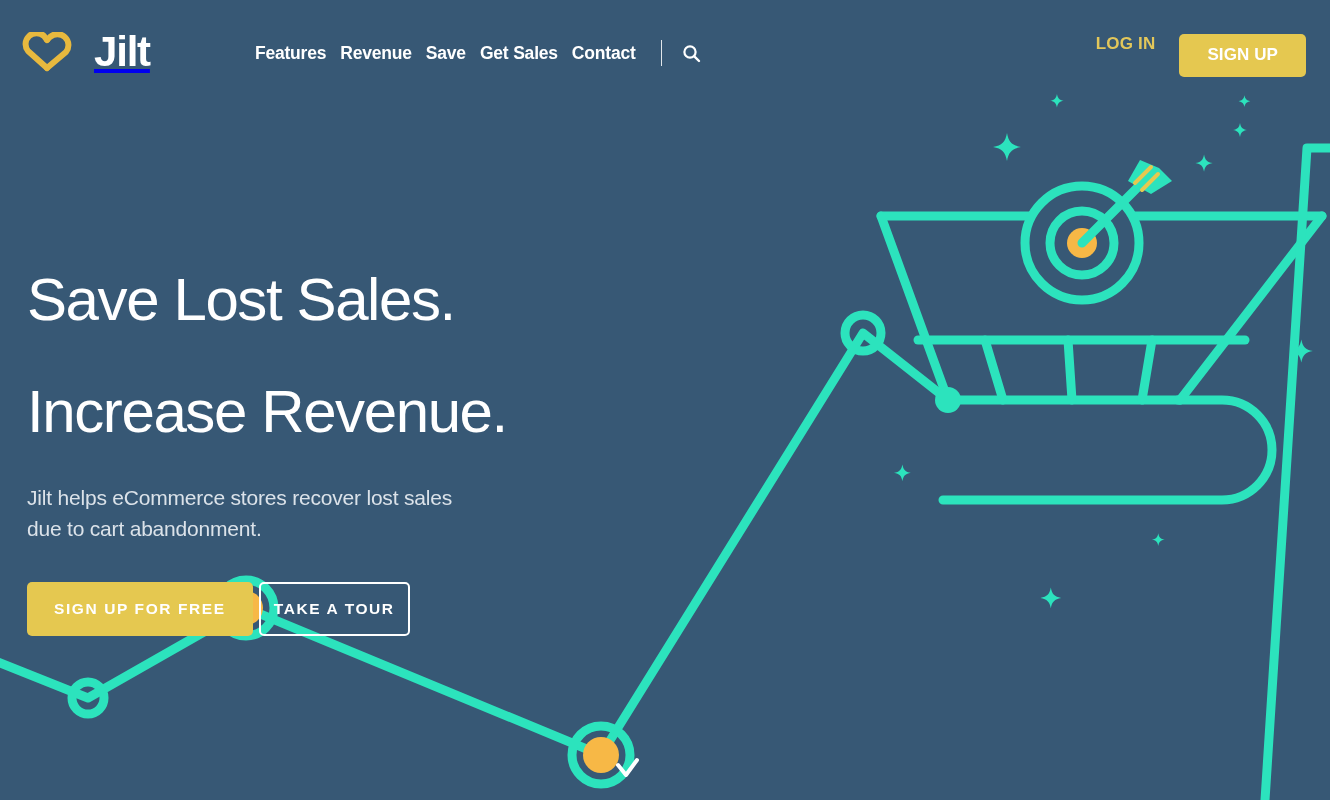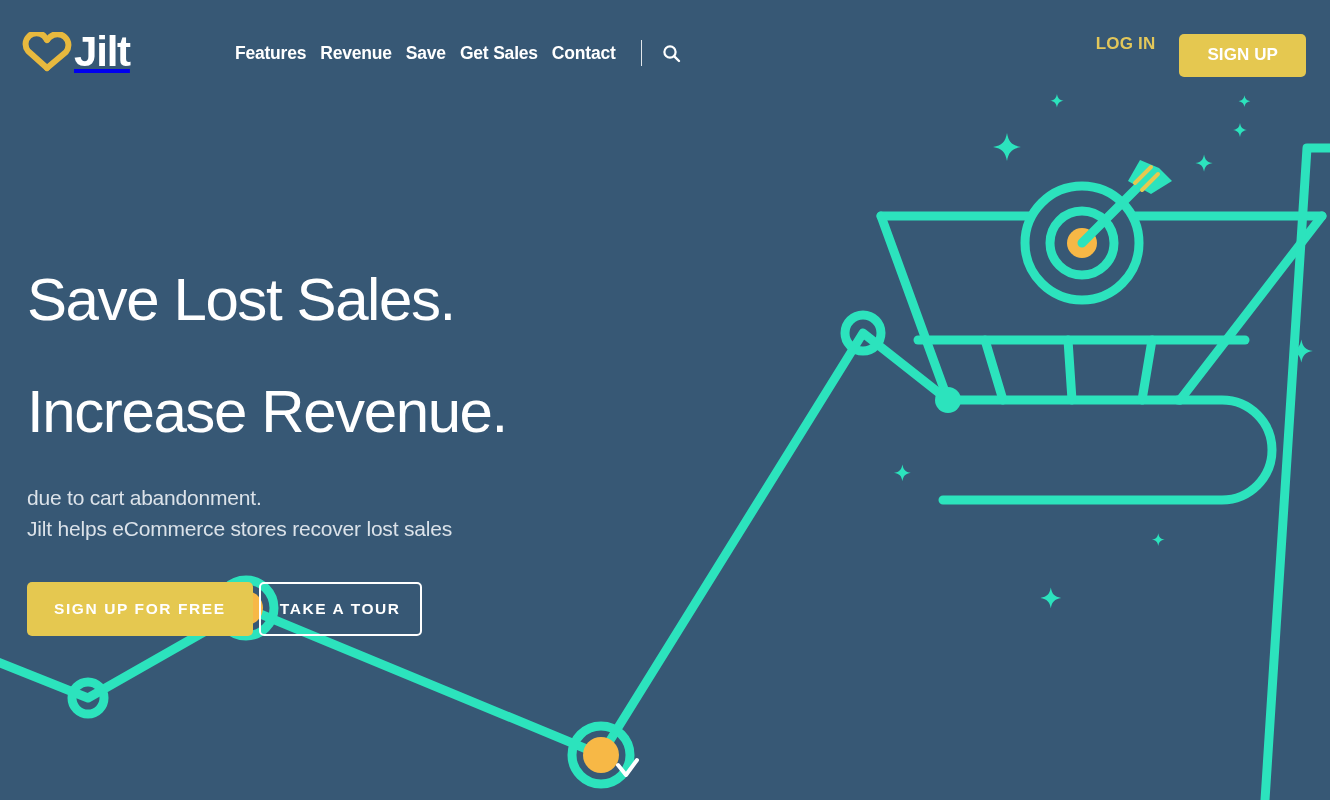--- a/index.html
+++ b/index.html
@@ -35,21 +35,21 @@
     height: 108px;
     z-index: 10;
     display: flex;
     align-items: center;
     padding: 0 24px 0 20px;
   }
 
   #brand-logo {
     display: flex;
     align-items: center;
-    gap: 0;
+    gap: 20px;
     margin-top: -4px;
   }
   #brand-logo .logo-mark { display: block; }
   #brand-logo .logo-word {
     color: #ffffff;
     font-size: 42px;
     font-weight: bold;
     letter-spacing: -1.2px;
     line-height: 1;
   }
@@ -155,21 +155,21 @@
     font-family: "Liberation Sans", sans-serif;
   }
   #hero-cta .cta-secondary {
     background: transparent;
     color: #ffffff;
     border: 2px solid #ffffff;
     border-radius: 5px;
     font-size: 15.5px;
     font-weight: bold;
     letter-spacing: 1.6px;
-    padding: 16px 19px;
+    padding: 16px 13px;
     cursor: pointer;
     font-family: "Liberation Sans", sans-serif;
   }
 </style>
 </head>
 <body>
 
 <svg id="hero-illustration" viewBox="0 0 1330 800" xmlns="http://www.w3.org/2000/svg">
   <defs>
     <g id="sparkle-glyph">
@@ -286,21 +286,21 @@
   </div>
 </header>
 
 <section id="hero-copy">
   <h1 id="hero-headline">
     <span class="headline-line">Save Lost Sales.</span>
     <span class="headline-line">Increase Revenue.</span>
   </h1>
 
   <p id="hero-subhead">
+    <span class="sub-line">Jilt helps eCommerce stores recover lost sales</span>
     <span class="sub-line">due to cart abandonment.</span>
-    <span class="sub-line">Jilt helps eCommerce stores recover lost sales</span>
   </p>
 
   <div id="hero-cta">
     <button class="cta-primary">SIGN UP FOR FREE</button>
     <button class="cta-secondary">TAKE A TOUR</button>
   </div>
 </section>
 
 </body></html>

